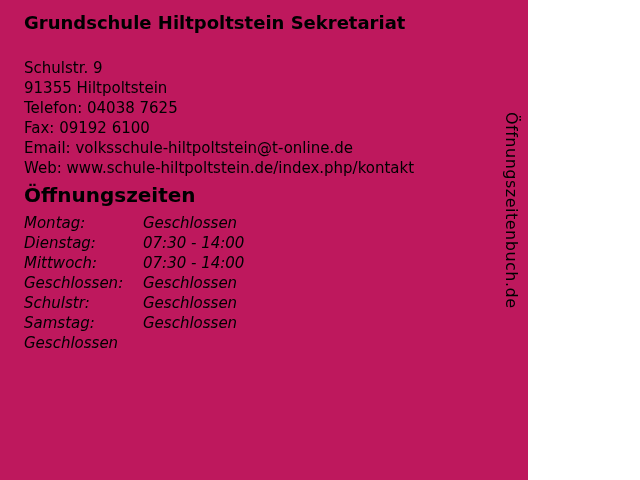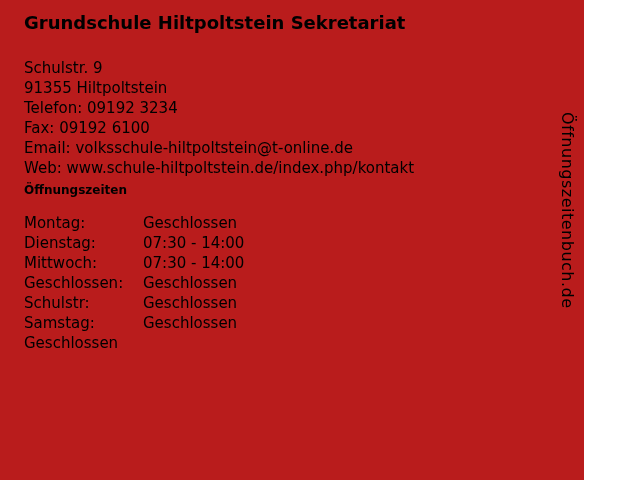--- a/index.html
+++ b/index.html
@@ -1,21 +1,21 @@
 <!DOCTYPE html>
 <html><head>
 <meta charset="utf-8">
 <style>
   * { box-sizing: border-box; }
   html, body { margin: 0; padding: 0; background: #ffffff; }
   .page {
     position: relative;
-    width: 584px;
+    width: 528px;
     height: 480px;
-    background: #b91c1c;
+    background: #be185d;
     color: #000000;
     font-family: "DejaVu Sans", "Liberation Sans", sans-serif;
     overflow: hidden;
   }
   .page-title {
     position: absolute;
     left: 24px;
     top: 12px;
     margin: 0;
     font-size: 18px;
@@ -28,32 +28,32 @@
     top: 58px;
     font-size: 15px;
     line-height: 20px;
     white-space: nowrap;
   }
   .hours-heading {
     position: absolute;
     left: 24px;
     top: 183px;
     margin: 0;
-    font-size: 12px;
+    font-size: 20px;
     font-weight: bold;
     white-space: nowrap;
   }
   .hours-table {
     position: absolute;
     left: 24px;
     top: 213px;
     font-size: 15px;
     line-height: 20px;
   }
-  .hours-row { display: flex; }
+  .hours-row { display: flex; font-style: italic; }
   .hours-day { width: 119px; white-space: nowrap; }
   .hours-value { white-space: nowrap; text-align: center; }
   .watermark {
     position: absolute;
     top: 112px;
     right: 7px;
     writing-mode: vertical-rl;
     font-size: 16px;
     letter-spacing: 0.5px;
     white-space: nowrap;
@@ -62,21 +62,21 @@
 </head>
 <body>
 
 <div class="page">
 
   <h1 class="page-title">Grundschule Hiltpoltstein Sekretariat</h1>
 
   <div class="contact-block">
     <div>Schulstr. 9</div>
     <div>91355 Hiltpoltstein</div>
-    <div>Telefon: 09192 3234</div>
+    <div>Telefon: 04038 7625</div>
     <div>Fax: 09192 6100</div>
     <div>Email: volksschule-hiltpoltstein@t-online.de</div>
     <div>Web: www.schule-hiltpoltstein.de/index.php/kontakt</div>
   </div>
 
   <h2 class="hours-heading">Öffnungszeiten</h2>
 
   <div class="hours-table">
     <div class="hours-row">
       <span class="hours-day">Montag:</span>

